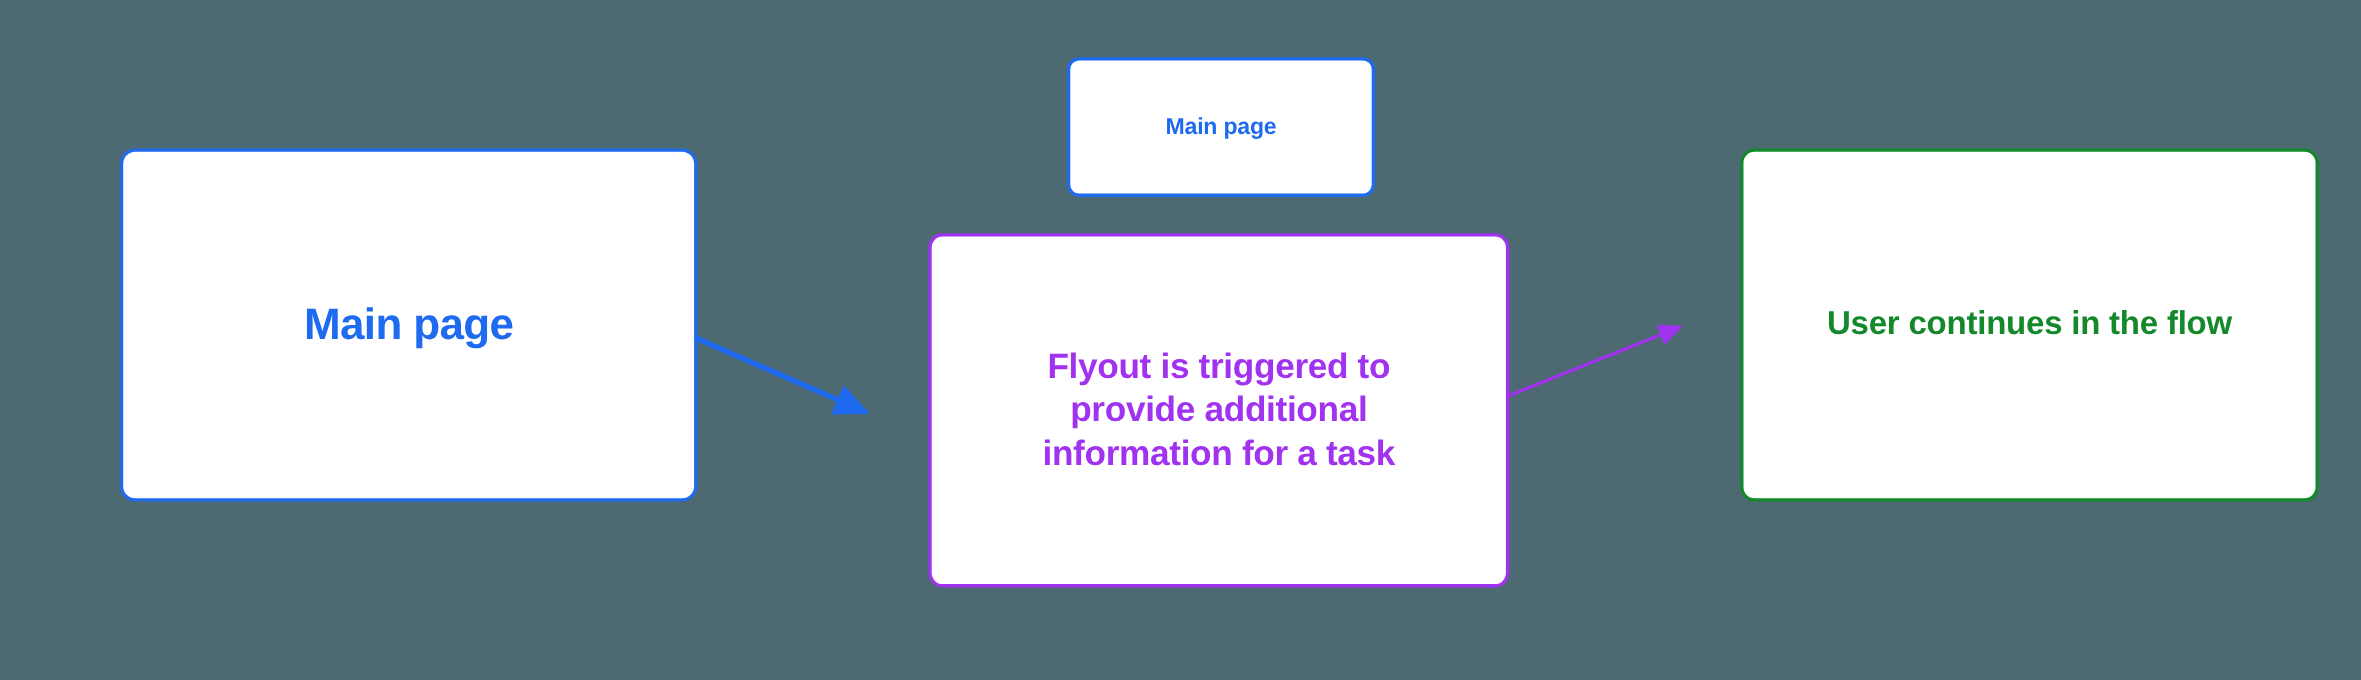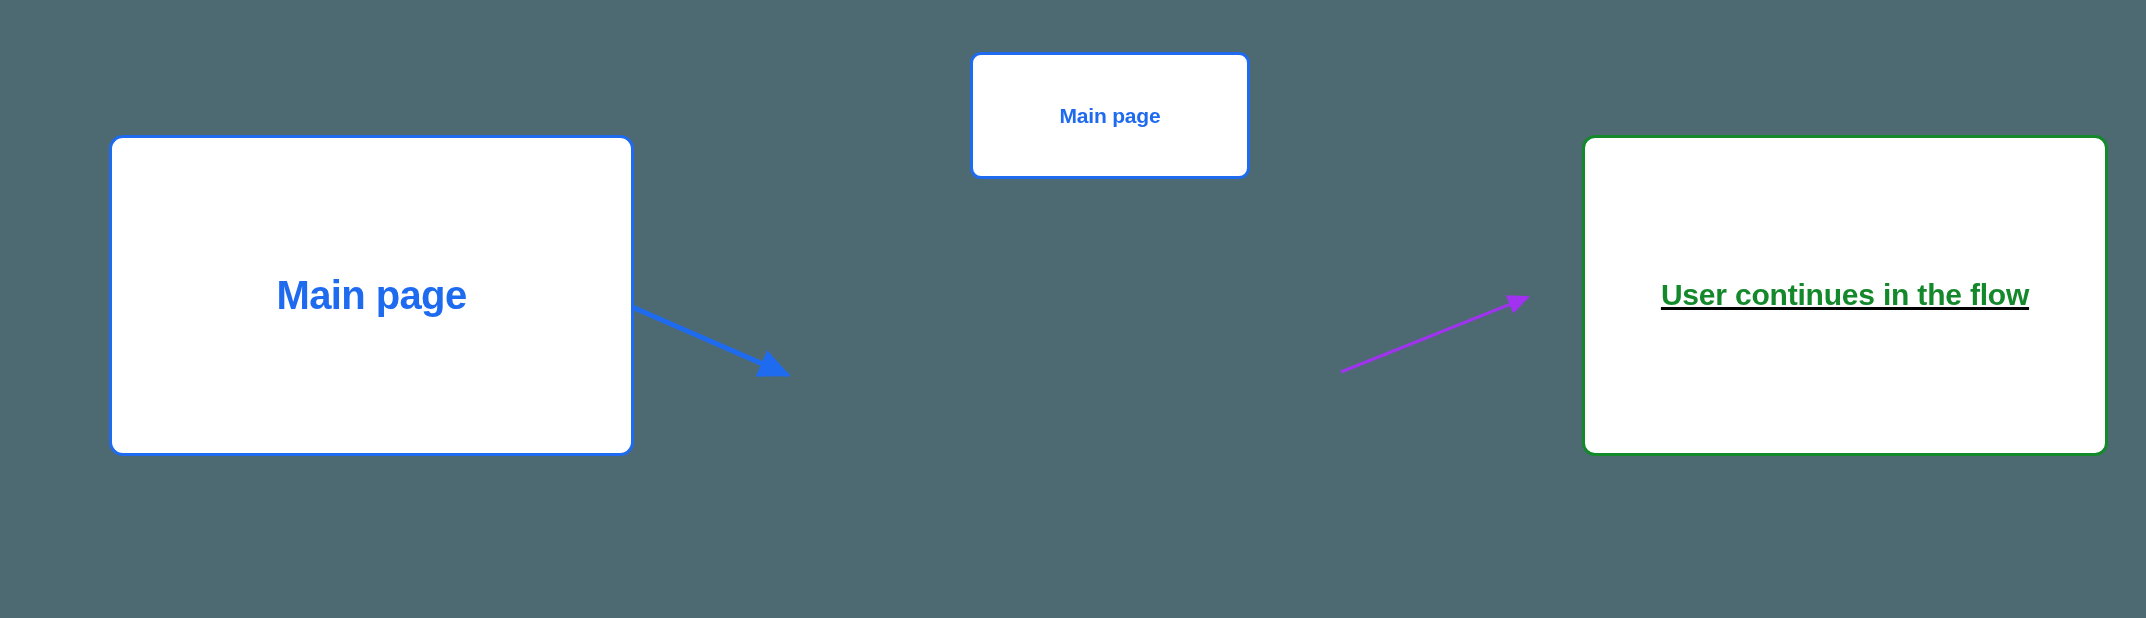--- a/index.html
+++ b/index.html
@@ -85,21 +85,20 @@
   }
 
   
   #node-user-continues {
     left: 1548px;
     top: 135px;
     width: 526px;
     height: 321px;
     border-color: #14892b;
     border-radius: 13px;
-    text-decoration: underline;
   }
   #node-user-continues .node-label {
     color: #14892b;
     font-size: 30px;
     letter-spacing: -0.2px;
   }
 
   #edges {
     position: absolute;
     left: 0;
@@ -130,18 +129,21 @@
   </svg>
 
   <div class="node" id="node-main-page-large">
     <span class="node-label">Main page</span>
   </div>
 
   <div class="node" id="node-main-page-small">
     <span class="node-label">Main page</span>
   </div>
 
+  <div class="node" id="node-flyout">
+    <span class="node-label">Flyout is triggered to provide additional information for a task</span>
+  </div>
 
   <div class="node" id="node-user-continues">
     <span class="node-label">User continues in the flow</span>
   </div>
 
 </div>
 
 </body></html>

